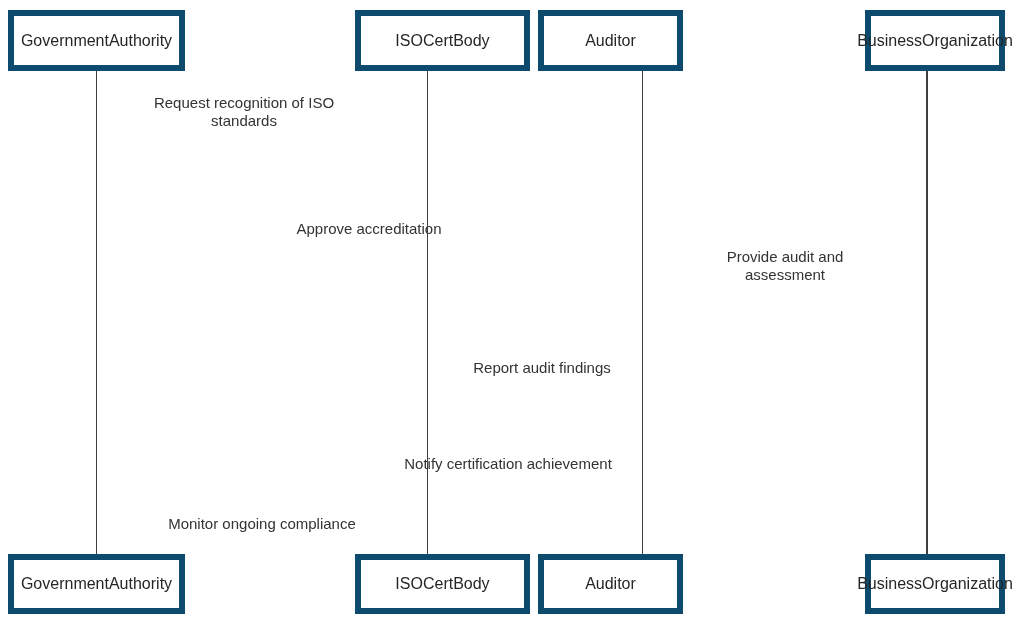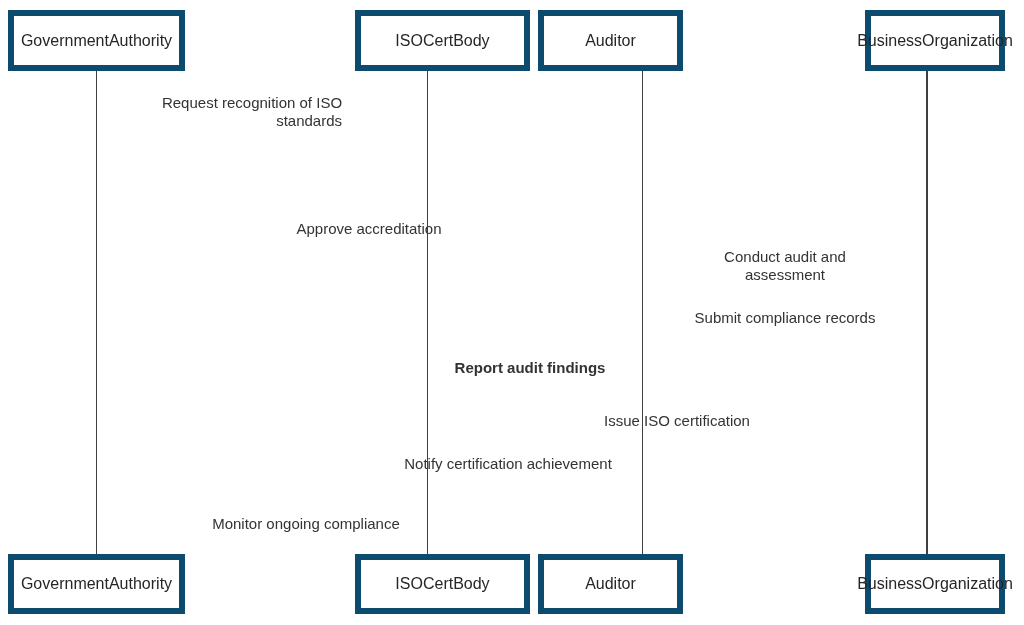--- a/index.html
+++ b/index.html
@@ -49,29 +49,29 @@
   
   .msg {
     position: absolute;
     transform: translateX(-50%);
     text-align: center;
     font-size: 15px;
     line-height: 18px;
     color: #333333;
     white-space: pre-line;
   }
-  .m0 { left: 252px; top: 94px; text-align: right;  }
+  .m0 { left: 244px; top: 94px;  }
   .m1 { left: 262px; top: 145px; }
   .m2 { left: 369px; top: 220px; }
   .m3 { left: 785px; top: 248px; }
   .m4 { left: 785px; top: 309px; }
-  .m5 { left: 530px; top: 359px; font-weight: bold; }
+  .m5 { left: 542px; top: 359px; }
   .m6 { left: 677px; top: 412px; }
   .m7 { left: 508px; top: 455px; }
-  .m8 { left: 262px; top: 515px; margin-left: 44px; }
+  .m8 { left: 262px; top: 515px; }
 </style>
 </head>
 <body>
 
 <div class="canvas">
 
   <div class="pbox top p0">
     <span>GovernmentAuthority</span>
   </div>
   <div class="pbox top p1">
@@ -80,25 +80,23 @@
   <div class="pbox top p2">
     <span>Auditor</span>
   </div>
   <div class="pbox top p3">
     <span>BusinessOrganization</span>
   </div>
 
   <div class="msg m0">Request recognition of ISO
 standards</div>
   <div class="msg m2">Approve accreditation</div>
-  <div class="msg m3">Conduct audit and
+  <div class="msg m3">Provide audit and
 assessment</div>
-  <div class="msg m4">Submit compliance records</div>
   <div class="msg m5">Report audit findings</div>
-  <div class="msg m6">Issue ISO certification</div>
   <div class="msg m7">Notify certification achievement</div>
   <div class="msg m8">Monitor ongoing compliance</div>
 
   <div class="lifeline l0"></div>
   <div class="lifeline l1"></div>
   <div class="lifeline l2"></div>
   <div class="lifeline l3"></div>
 
   <div class="pbox bottom p0">
     <span>GovernmentAuthority</span>

